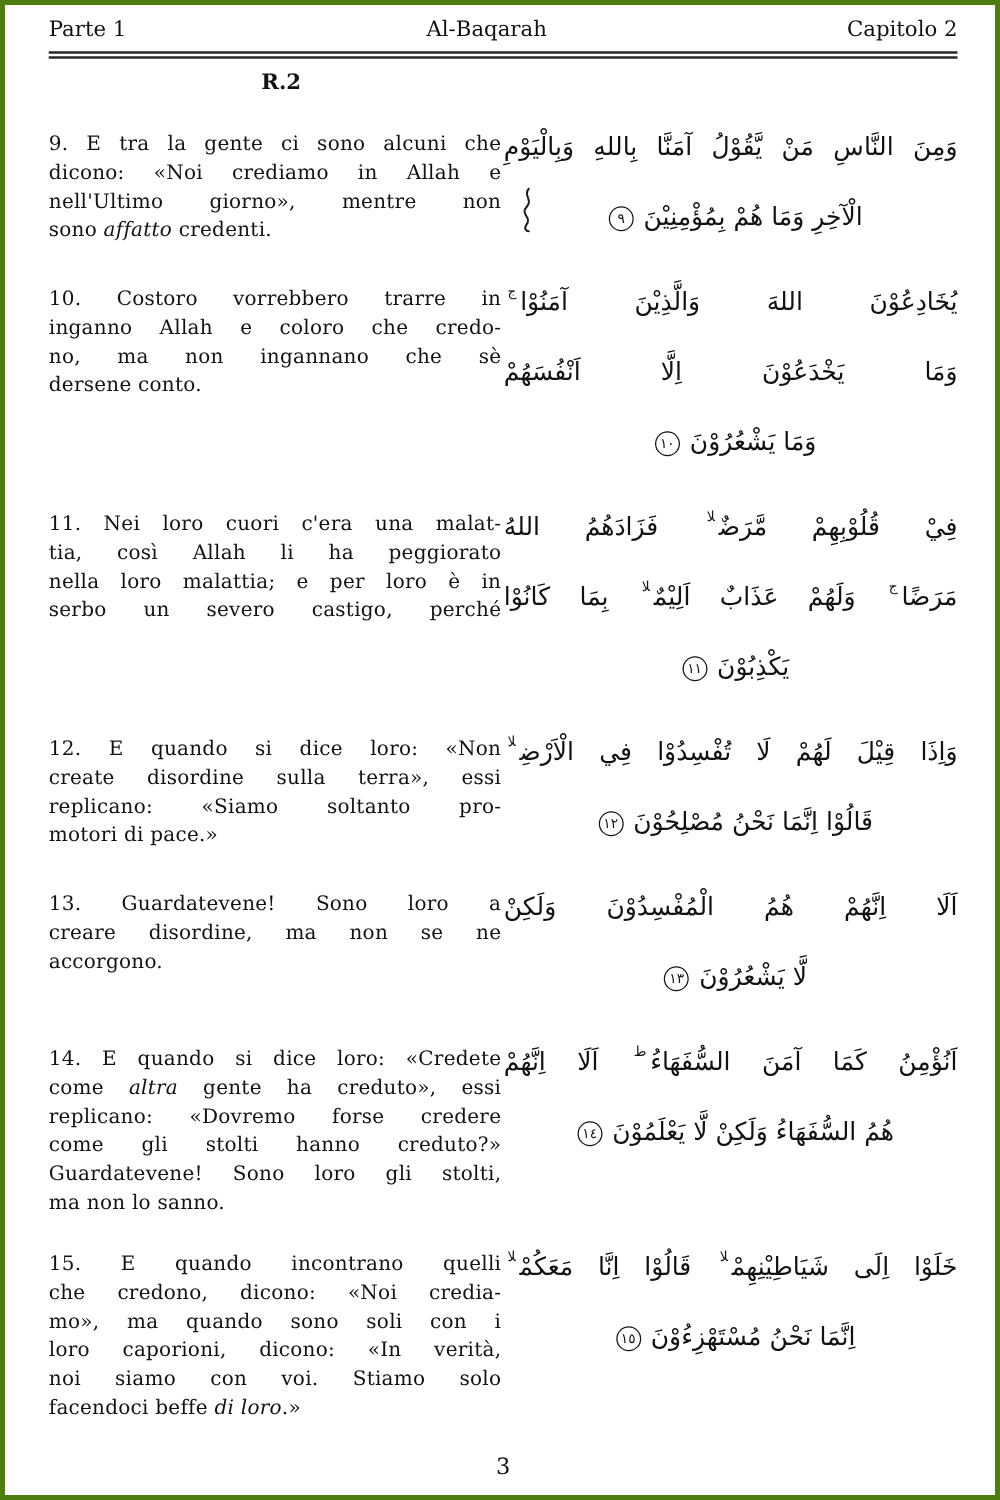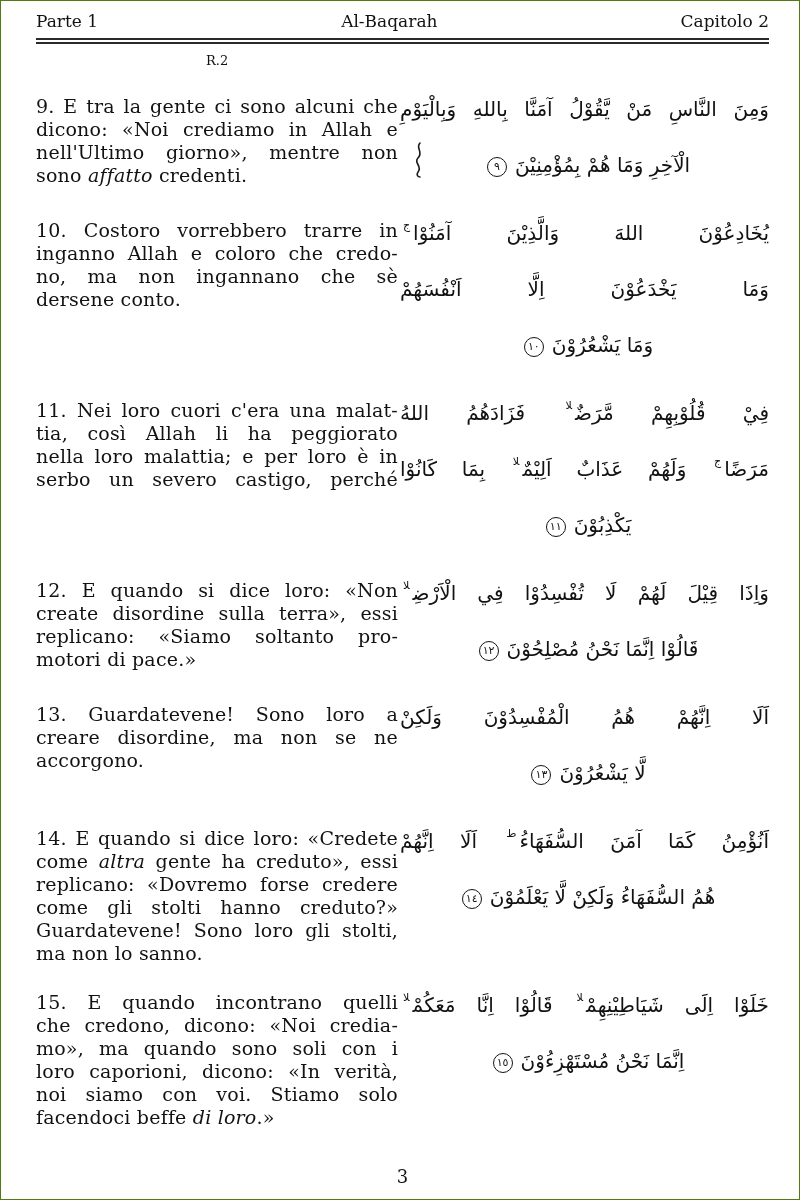--- a/index.html
+++ b/index.html
@@ -1,33 +1,33 @@
 <!DOCTYPE html>
 <html><head>
 <meta charset="utf-8">
 <style>
   html, body { margin: 0; padding: 0; background: #f6f6f6; }
   .page {
     width: 800px; height: 1200px; box-sizing: border-box;
     margin: 0; background: #ffffff; color: #121212;
-    border: 1px solid #4d7c0f;
+    border: 4px solid #4d7c0f;
     padding: 10px 30px 0 35px;
     font-family: "DejaVu Serif", serif;
     display: flex; flex-direction: column;
     overflow: hidden;
   }
   header.hd { display: flex; justify-content: space-between; align-items: baseline; font-size: 17px; padding-bottom: 7px; }
   .rule { height: 2px; border-top: 2px solid #2a2a2a; border-bottom: 2px solid #2a2a2a; }
-  .ruku { margin: 9px 0 0 170px; font-size: 13px; }
+  .ruku { margin: 9px 0 0 170px; font-size: 17px; font-weight: bold; }
   #content { margin-top: 13px; }
   .row { display: flex; margin-bottom: 12px; }
   .it-col { width: 362px; padding-top: 14px; flex: 0 0 362px; }
   .ar-col { flex: 1; position: relative; padding-left: 2px; min-width: 0; }
   .it-line {
-    font-size: 19px; line-height: 23px; letter-spacing: 0.2px;
+    font-size: 16px; line-height: 23px; letter-spacing: 0.2px;
     text-align: justify; text-align-last: justify; white-space: nowrap;
   }
   .it-line.last { text-align-last: left; }
   .ar-line {
     direction: rtl; unicode-bidi: embed;
     font-family: "DejaVu Sans", sans-serif;
     font-size: 20px; line-height: 56px;
     text-align: justify; text-align-last: justify; white-space: nowrap;
   }
   .ar-line.last { text-align-last: center; }

